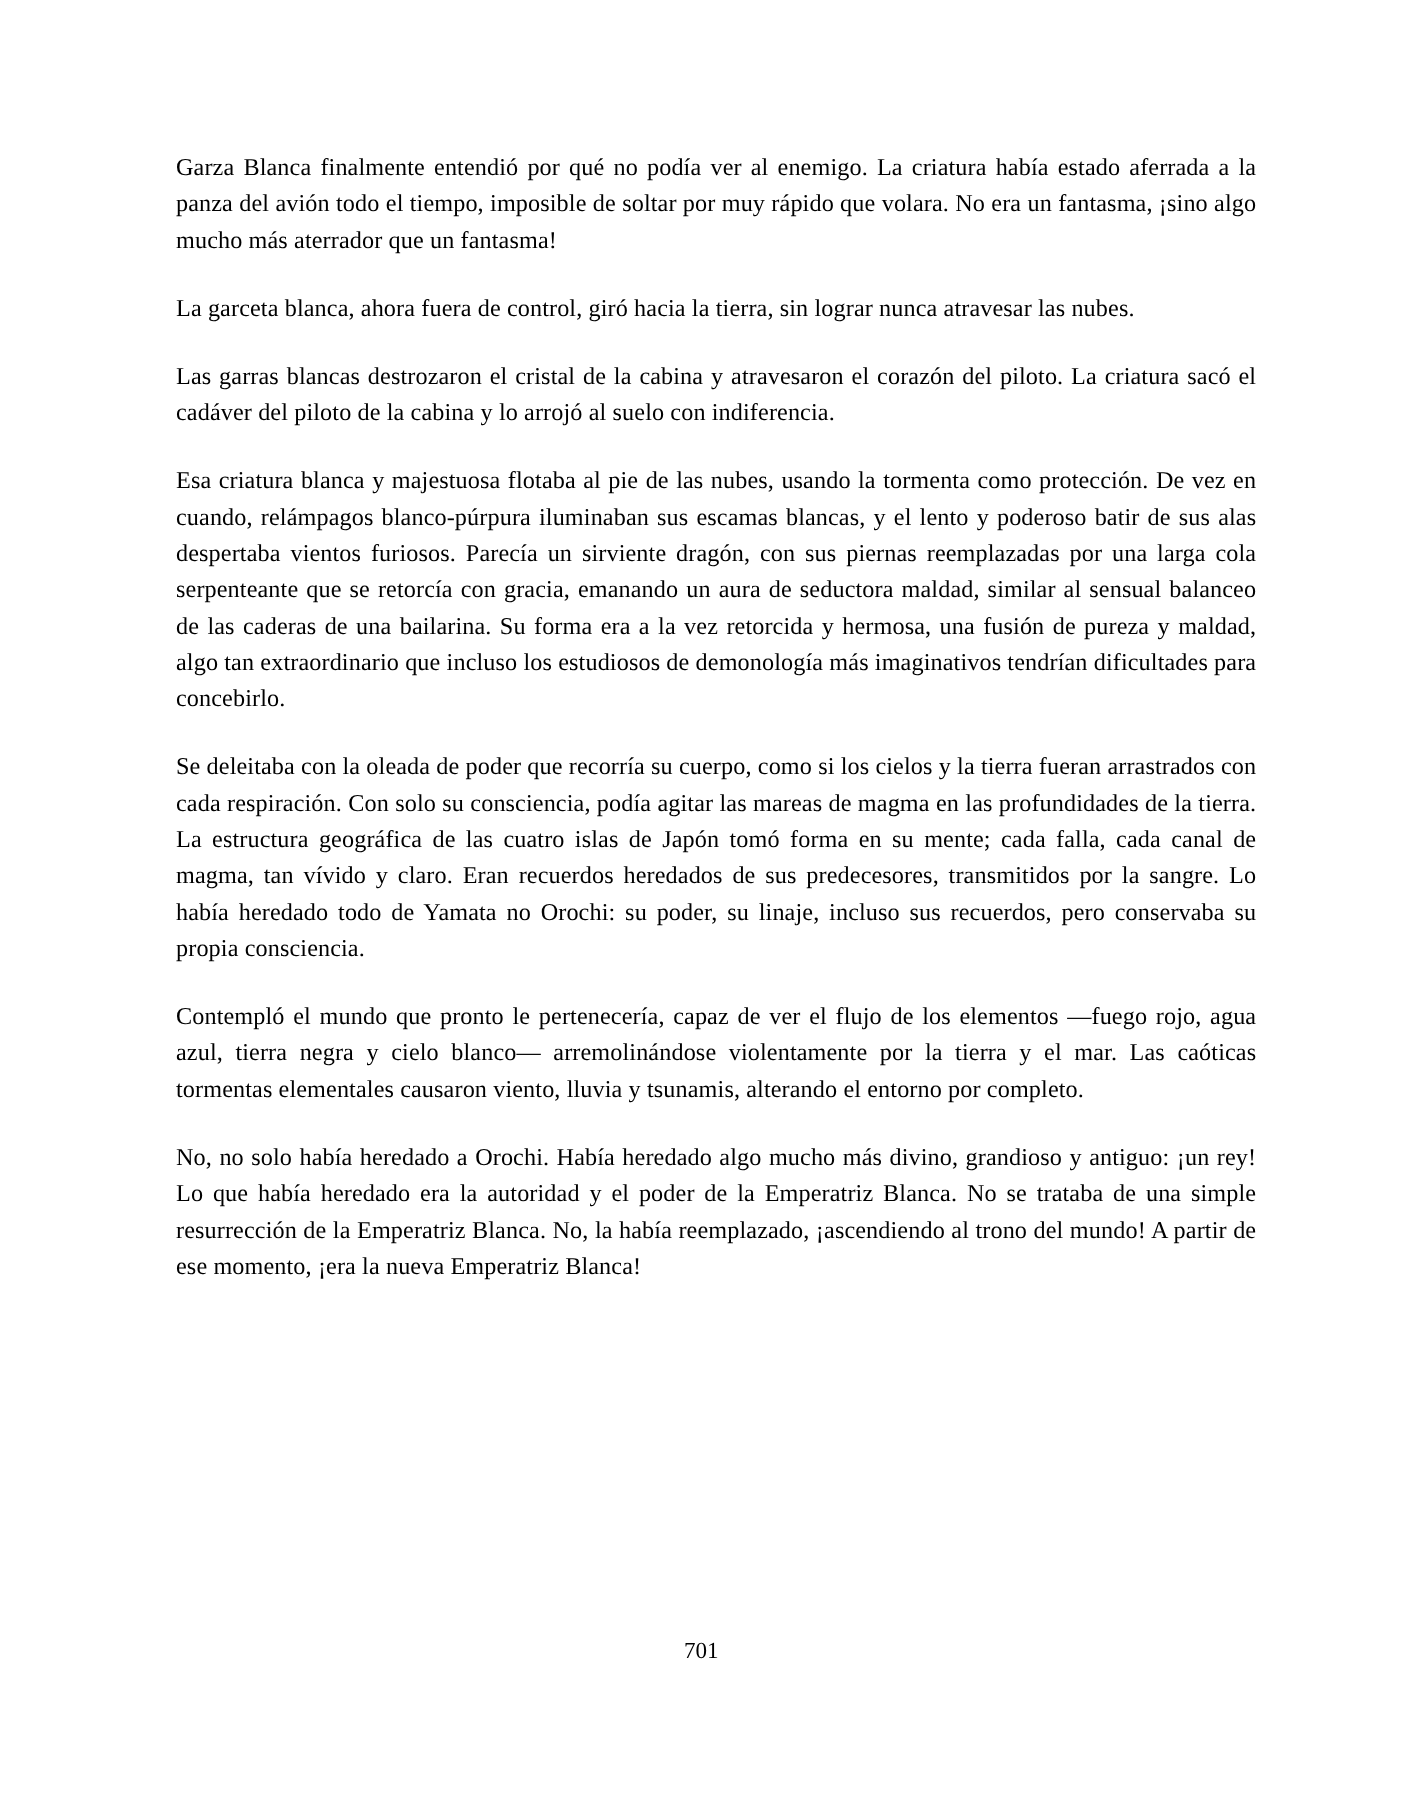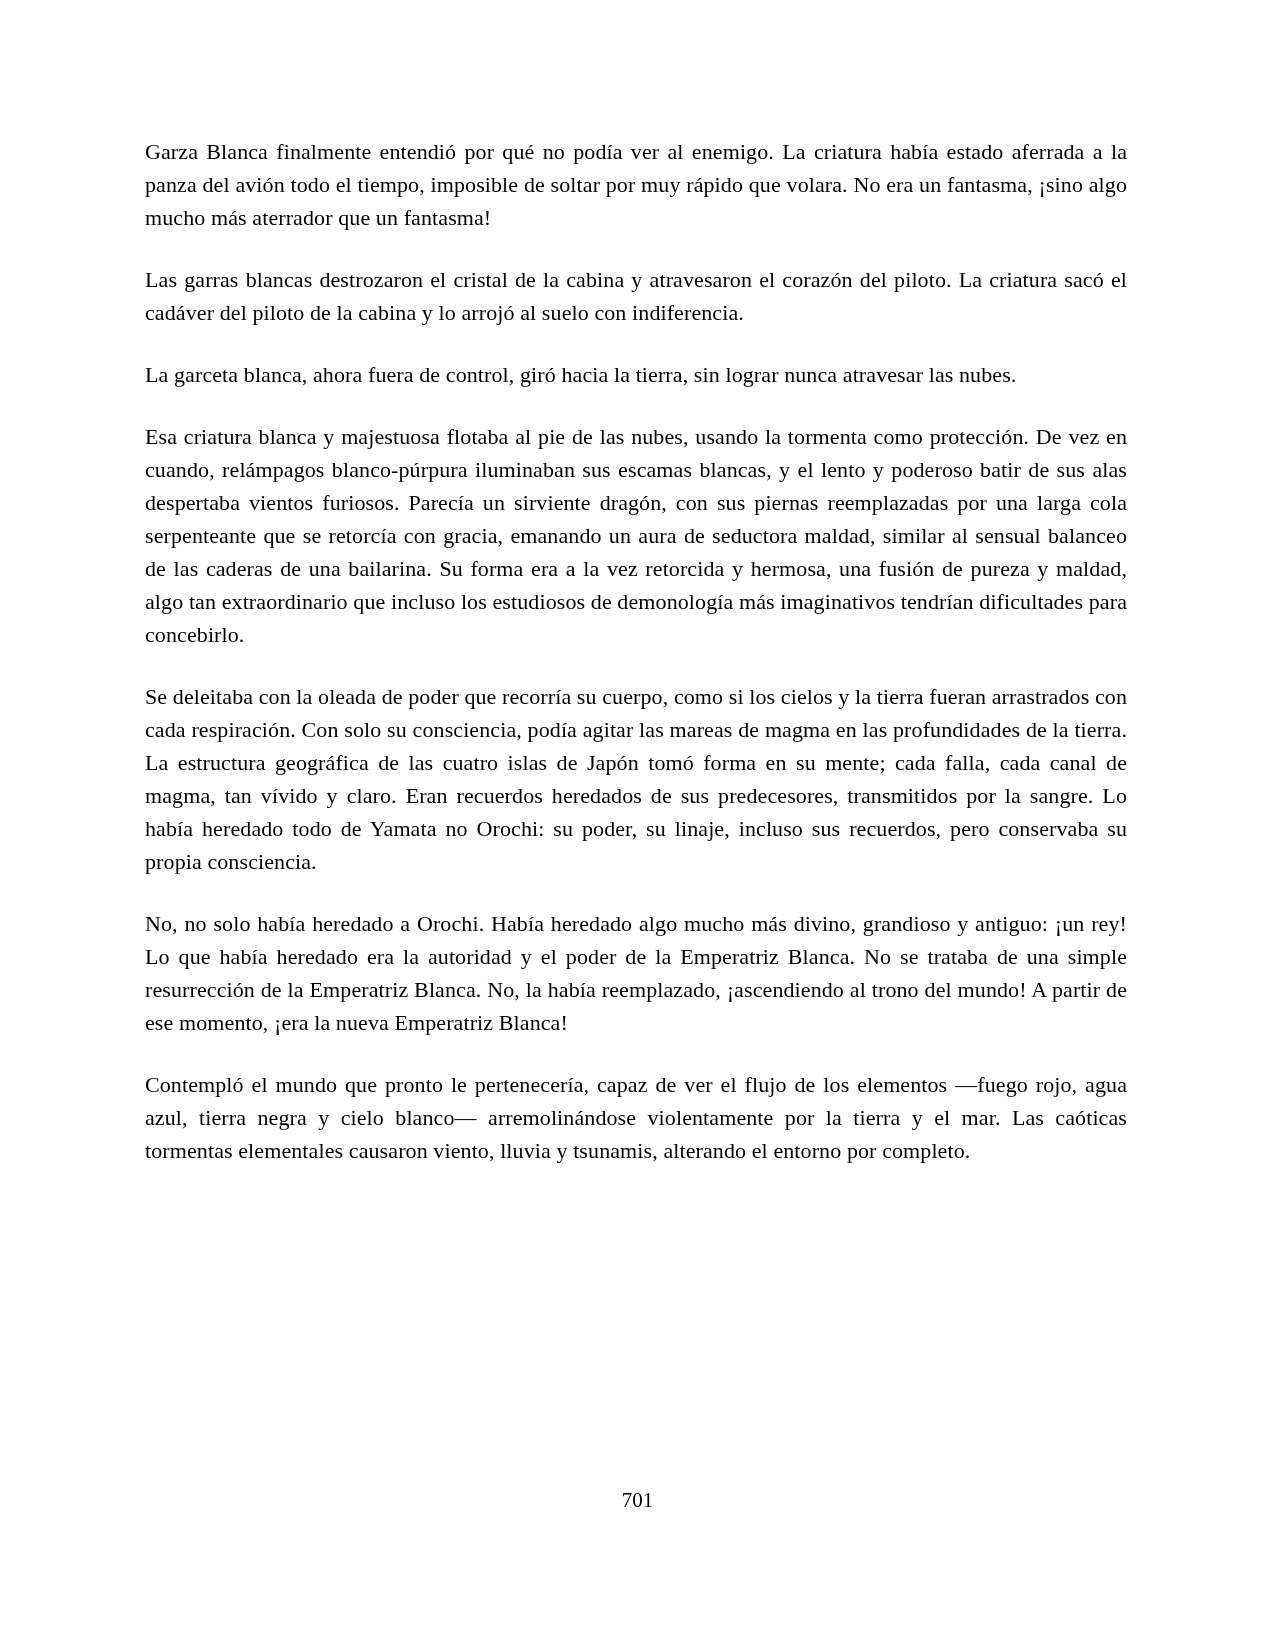--- a/index.html
+++ b/index.html
@@ -13,21 +13,21 @@
     height: 1650px;
     background: #ffffff;
     color: #000000;
     font-family: "Liberation Serif", serif;
     box-sizing: border-box;
     overflow: hidden;
   }
   .content {
     position: absolute;
     top: 135px;
-    left: 145px;
+    left: 160px;
     width: 982px;
   }
   .content p {
     margin: 0 0 29px 0;
     font-size: 22px;
     line-height: 33px;
     text-align: justify;
     text-justify: inter-word;
     letter-spacing: 0.1px;
   }
@@ -42,23 +42,23 @@
     font-size: 21px;
     color: #000000;
   }
 </style>
 </head>
 <body>
 
 <div class="page">
   <div class="content">
     <p>Garza Blanca finalmente entendió por qué no podía ver al enemigo. La criatura había estado aferrada a la panza del avión todo el tiempo, imposible de soltar por muy rápido que volara. No era un fantasma, ¡sino algo mucho más aterrador que un fantasma!</p>
+    <p>La garceta blanca, ahora fuera de control, giró hacia la tierra, sin lograr nunca atravesar las nubes.</p>
     <p>Las garras blancas destrozaron el cristal de la cabina y atravesaron el corazón del piloto. La criatura sacó el cadáver del piloto de la cabina y lo arrojó al suelo con indiferencia.</p>
-    <p>La garceta blanca, ahora fuera de control, giró hacia la tierra, sin lograr nunca atravesar las nubes.</p>
     <p>Esa criatura blanca y majestuosa flotaba al pie de las nubes, usando la tormenta como protección. De vez en cuando, relámpagos blanco-púrpura iluminaban sus escamas blancas, y el lento y poderoso batir de sus alas despertaba vientos furiosos. Parecía un sirviente dragón, con sus piernas reemplazadas por una larga cola serpenteante que se retorcía con gracia, emanando un aura de seductora maldad, similar al sensual balanceo de las caderas de una bailarina. Su forma era a la vez retorcida y hermosa, una fusión de pureza y maldad, algo tan extraordinario que incluso los estudiosos de demonología más imaginativos tendrían dificultades para concebirlo.</p>
     <p>Se deleitaba con la oleada de poder que recorría su cuerpo, como si los cielos y la tierra fueran arrastrados con cada respiración. Con solo su consciencia, podía agitar las mareas de magma en las profundidades de la tierra. La estructura geográfica de las cuatro islas de Japón tomó forma en su mente; cada falla, cada canal de magma, tan vívido y claro. Eran recuerdos heredados de sus predecesores, transmitidos por la sangre. Lo había heredado todo de Yamata no Orochi: su poder, su linaje, incluso sus recuerdos, pero conservaba su propia consciencia.</p>
+    <p>Contempló el mundo que pronto le pertenecería, capaz de ver el flujo de los elementos —fuego rojo, agua azul, tierra negra y cielo blanco— arremolinándose violentamente por la tierra y el mar. Las caóticas tormentas elementales causaron viento, lluvia y tsunamis, alterando el entorno por completo.</p>
     <p>No, no solo había heredado a Orochi. Había heredado algo mucho más divino, grandioso y antiguo: ¡un rey! Lo que había heredado era la autoridad y el poder de la Emperatriz Blanca. No se trataba de una simple resurrección de la Emperatriz Blanca. No, la había reemplazado, ¡ascendiendo al trono del mundo! A partir de ese momento, ¡era la nueva Emperatriz Blanca!</p>
-    <p>Contempló el mundo que pronto le pertenecería, capaz de ver el flujo de los elementos —fuego rojo, agua azul, tierra negra y cielo blanco— arremolinándose violentamente por la tierra y el mar. Las caóticas tormentas elementales causaron viento, lluvia y tsunamis, alterando el entorno por completo.</p>
   </div>
   <div class="footer">
     <span>701</span>
   </div>
 </div>
 
 </body></html>

